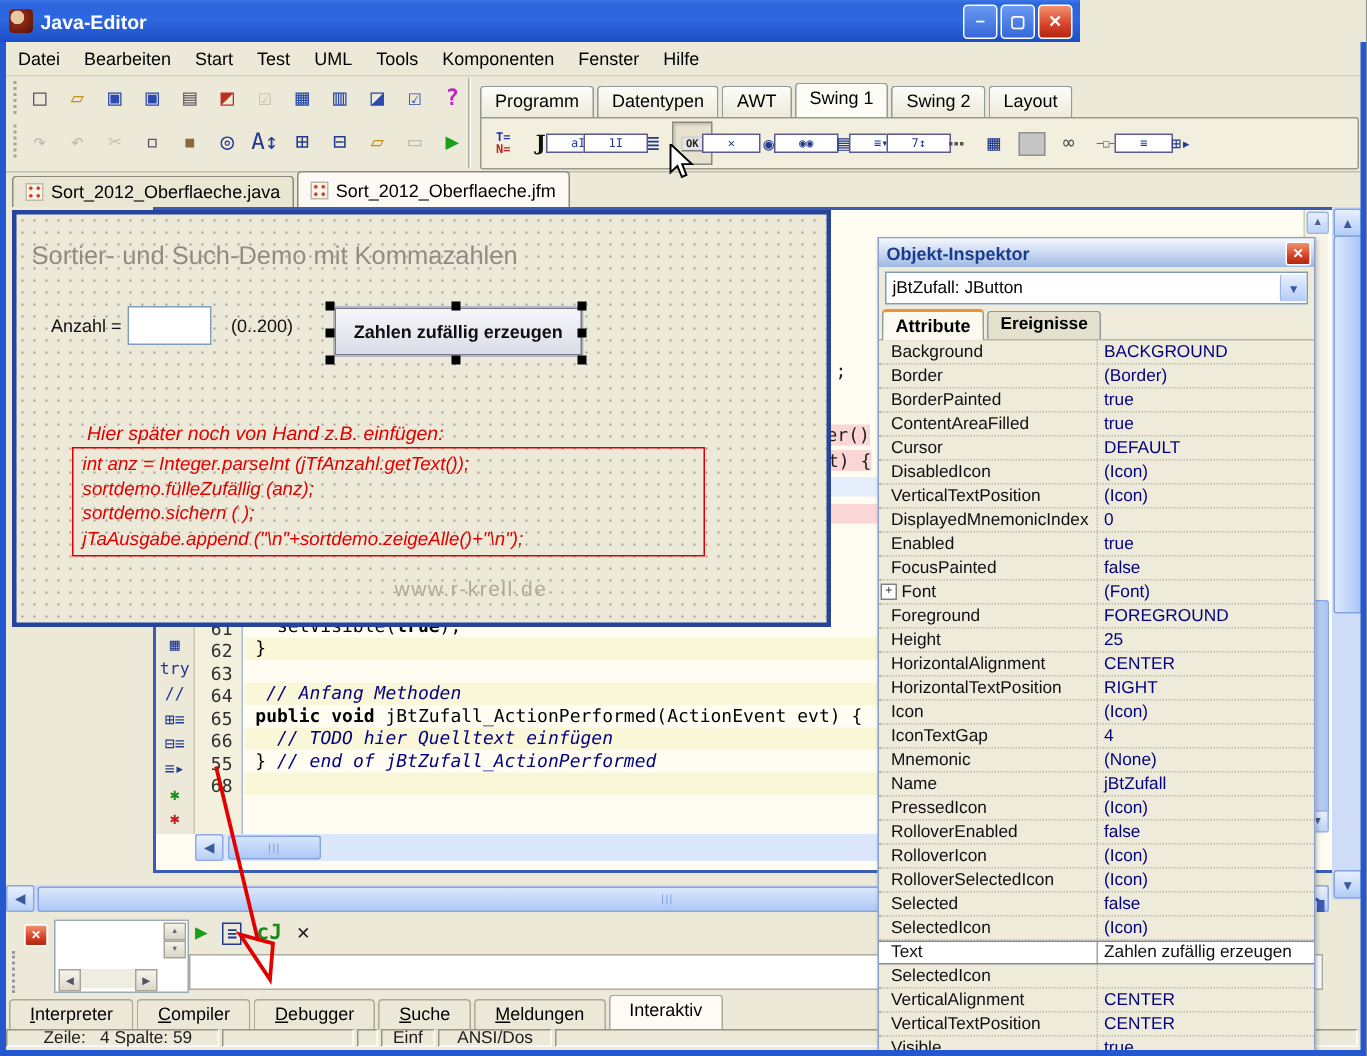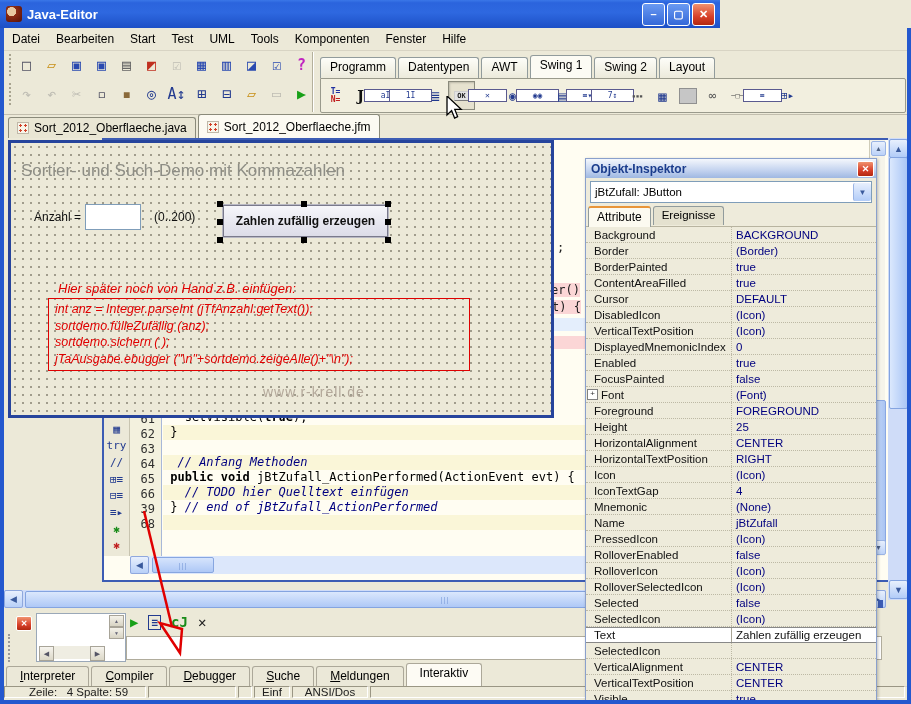--- a/index.html
+++ b/index.html
@@ -117,21 +117,21 @@
   #insp-title{height:19px;display:flex;align-items:center;
     background:linear-gradient(180deg,#f4f7fc,#c3d3ef 60%,#9fb8e2);
     color:#1a3c8c;font-weight:bold;font-size:12px;padding-left:5px;}
   #insp-close{margin-left:auto;margin-right:2px;width:15px;height:14px;border-radius:2px;border:1px solid #fff;
     background:linear-gradient(180deg,#f0926e,#d8402a 60%,#b22810);color:#fff;font-size:9px;font-weight:bold;
     display:flex;align-items:center;justify-content:center;}
   #insp-combo{margin:3px 4px;height:20px;background:#fff;border:1px solid #7f9db9;display:flex;align-items:center;}
   #insp-combo span{padding-left:4px;flex:1;}
   #combo-arrow{width:17px;height:18px;display:flex;align-items:center;justify-content:center;font-size:8px;
     color:#3a5a9c;background:linear-gradient(180deg,#e8f0fd,#b2ccf8);border-left:1px solid #9ab4e4;border-radius:2px;}
-  #insp-tabs{display:flex;align-items:flex-start;height:20px;padding-left:2px;border-bottom:1px solid #b8b4a0;}
+  #insp-tabs{display:flex;align-items:center;height:20px;padding-left:2px;border-bottom:1px solid #b8b4a0;font-weight:bold;}
   .itab{padding:2px 8px;border:1px solid #919b9c;border-bottom:none;border-radius:3px 3px 0 0;
     background:#e4e1cf;margin-right:2px;font-size:11.5px;height:14px;}
   .itab.active{background:#fcfaf0;border-top:2px solid #e8953a;height:15px;font-size:12px;}
   #insp-grid{height:480px;overflow:hidden;}
   .prow{height:16px;display:flex;border-bottom:1px dotted #bdb9a5;box-sizing:border-box;align-items:center;}
   .prow .pn{width:137px;padding-left:8px;color:#101010;display:flex;align-items:center;}
   .prow .pv{flex:1;border-left:1px dotted #bdb9a5;padding-left:4px;color:#00007f;height:100%;display:flex;align-items:center;}
   .prow.sel{background:#fff;border-top:1px solid #888;border-bottom:1px solid #888;}
   .prow.sel .pv{color:#101010;border-left:1px solid #a8a494;}
   .expander{width:9px;height:9px;border:1px solid #808080;background:#fff;font-size:8px;line-height:7px;
@@ -322,21 +322,21 @@
           <div class="gi" style="color: rgb(26, 140, 26);">✱</div>
           <div class="gi" style="color: rgb(192, 32, 32);">✱</div>
         </div>
       <div class="abs" id="numcol">
           <div>61</div>
           <div>62</div>
           <div>63</div>
           <div>64</div>
           <div>65</div>
           <div>66</div>
-          <div>39</div>
+          <div>55</div>
           <div>68</div>
         </div>
       <div class="abs" id="codearea">
           <div style="height: 270px;"></div>
           <div class="code-row"><span>   setVisible(</span><span class="b">true</span><span>);</span></div>
           <div class="code-row stripe"><span> }</span></div>
           <div class="code-row"></div>
           <div class="code-row stripe"><span>  </span><span class="c">// Anfang Methoden</span></div>
           <div class="code-row"><span> </span><span class="b">public void </span><span>jBtZufall_ActionPerformed(ActionEvent evt) {</span></div>
           <div class="code-row stripe"><span>   </span><span class="c">// TODO hier Quelltext einfügen</span></div>
@@ -385,21 +385,21 @@
           <div class="handle abs" style="left: 374px; top: 76px;"></div>
           <div class="handle abs" style="left: 206px; top: 94px;"></div>
           <div class="handle abs" style="left: 290px; top: 94px;"></div>
           <div class="handle abs" style="left: 374px; top: 94px;"></div>
         </div>
       <div class="abs" id="d-note-head">Hier später noch von Hand z.B. einfügen:</div>
       <div class="abs" id="d-note-box">
           <div class="note-line">int anz = Integer.parseInt (jTfAnzahl.getText());</div>
           <div class="note-line">sortdemo.fülleZufällig (anz);</div>
           <div class="note-line">sortdemo.sichern ( );</div>
-          <div class="note-line">jTaAusgabe.ebugger ("\n"+sortdemo.zeigeAlle()+"\n");</div>
+          <div class="note-line">jTaAusgabe.append ("\n"+sortdemo.zeigeAlle()+"\n");</div>
         </div>
       <div class="abs" id="d-watermark">www.r-krell.de</div>
     </div>
 
     <svg class="abs" id="arrow" width="90" height="300" viewBox="0 0 90 300">
       <line x1="24" y1="146" x2="52" y2="262" stroke="#e00000" stroke-width="2.5"></line>
       <polygon points="60,288 40,258 62,264" fill="none" stroke="#e00000" stroke-width="2.5"></polygon>
     </svg>
 
     <div class="abs" id="rbits">

